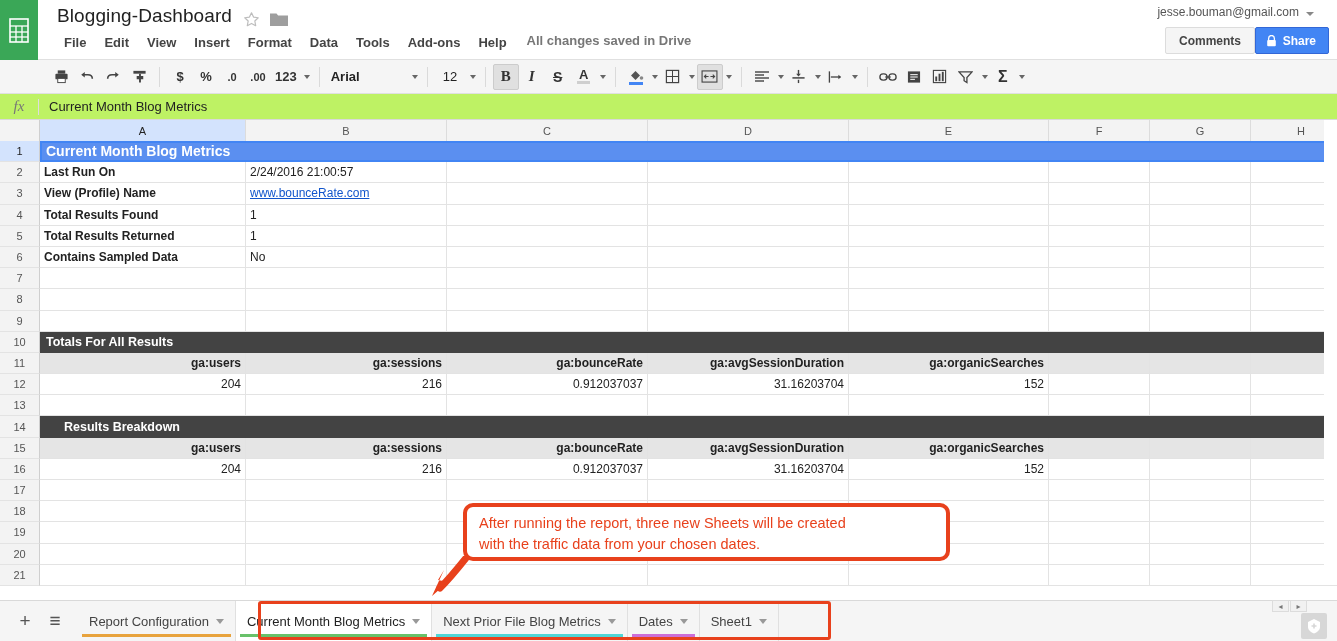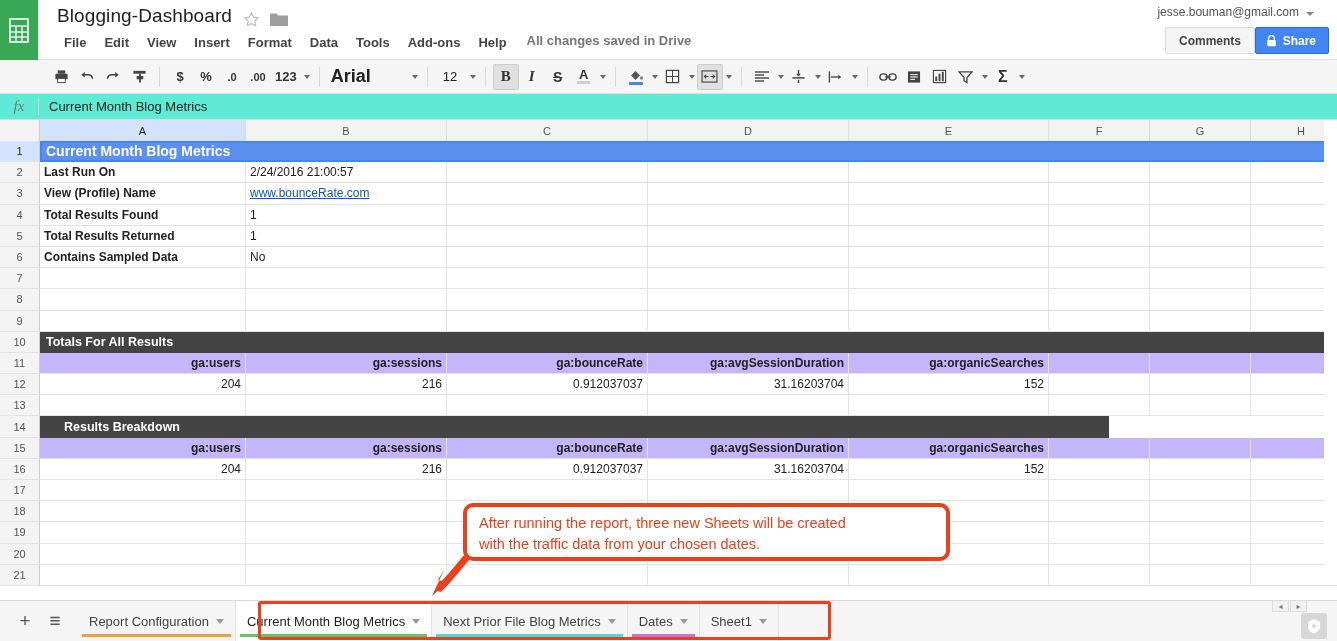--- a/index.html
+++ b/index.html
@@ -88,31 +88,31 @@
   .tb-btn.pressed { background: #e0e0e0; border-color: #ccc; }
   .tb-caret {
     width: 0; height: 0; margin-left: 3px; margin-right: 2px;
     border-left: 3px solid transparent; border-right: 3px solid transparent;
     border-top: 4px solid #666; cursor: pointer;
   }
   .tb-sep {
     width: 1px; height: 20px; background: #dadada; margin: 0 7px;
   }
   .tb-font {
-    width: 82px; font-size: 18px; color: #222; font-weight: bold;
+    width: 82px; font-size: 13px; color: #222; font-weight: bold;
     padding-left: 4px;
   }
   .tb-size { width: 32px; font-size: 13px; color: #222; text-align: left; padding-left: 8px;}
   .tb-text { font-size: 13px; font-weight: bold; }
   .tb-sm { font-size: 11px; font-weight: bold; }
 
   
   .formula-bar {
     position: absolute; top: 94px; left: 0; width: 1337px; height: 26px;
-    background: #5eead4; border-bottom: 1px solid #d9d9d9;
+    background: #bef264; border-bottom: 1px solid #d9d9d9;
     display: flex; align-items: center;
   }
   .fx-label {
     width: 38px; text-align: center;
     font-family: "Liberation Serif", serif; font-style: italic;
     font-size: 15px; color: #777;
   }
   .fx-divider { width: 1px; height: 16px; background: #ddd; }
   .formula-input {
     flex: 1; border: none; outline: none; padding-left: 10px;
@@ -163,21 +163,21 @@
     background: #5b8ff0; color: #fff; font-weight: bold; font-size: 14px;
     border-right-color: #5b8ff0; border-bottom-color: #5b8ff0;
     padding-left: 6px;
   }
   .cell.banner-dark {
     background: #434343; color: #fff; font-weight: bold; font-size: 12.5px;
     border-right-color: #434343; border-bottom-color: #434343;
     padding-left: 6px;
   }
   .cell.metric-head {
-    background: #c4b5fd; font-weight: bold; justify-content: flex-end;
+    background: #e5e5e5; font-weight: bold; justify-content: flex-end;
   }
   .cell .link { color: #1155cc; text-decoration: underline; }
   .sel-outline {
     position: absolute; pointer-events: none;
     border: 2px solid #4285f4;
   }
 
   
   .callout {
     position: absolute; left: 463px; top: 503px; width: 487px; height: 58px;
@@ -616,21 +616,21 @@
         <div class="cell" style="width: 201px;"></div>
         <div class="cell" style="width: 201px;"></div>
         <div class="cell" style="width: 201px;"></div>
         <div class="cell" style="width: 200px;"></div>
         <div class="cell" style="width: 101px;"></div>
         <div class="cell" style="width: 101px;"></div>
         <div class="cell" style="width: 101px;"></div>
       </div>
       <div class="grid-row">
         <div class="row-head">14</div>
-        <div class="cell banner-dark" style="width: 1069px; padding-left: 24px;">Results Breakdown</div>
+        <div class="cell banner-dark" style="width: 1297px; padding-left: 24px;">Results Breakdown</div>
       </div>
       <div class="grid-row">
         <div class="row-head">15</div>
         <div class="cell metric-head" style="width: 206px;">ga:users</div>
         <div class="cell metric-head" style="width: 201px;">ga:sessions</div>
         <div class="cell metric-head" style="width: 201px;">ga:bounceRate</div>
         <div class="cell metric-head" style="width: 201px;">ga:avgSessionDuration</div>
         <div class="cell metric-head" style="width: 200px;">ga:organicSearches</div>
         <div class="cell metric-head" style="width: 101px;"></div>
         <div class="cell metric-head" style="width: 101px;"></div>

